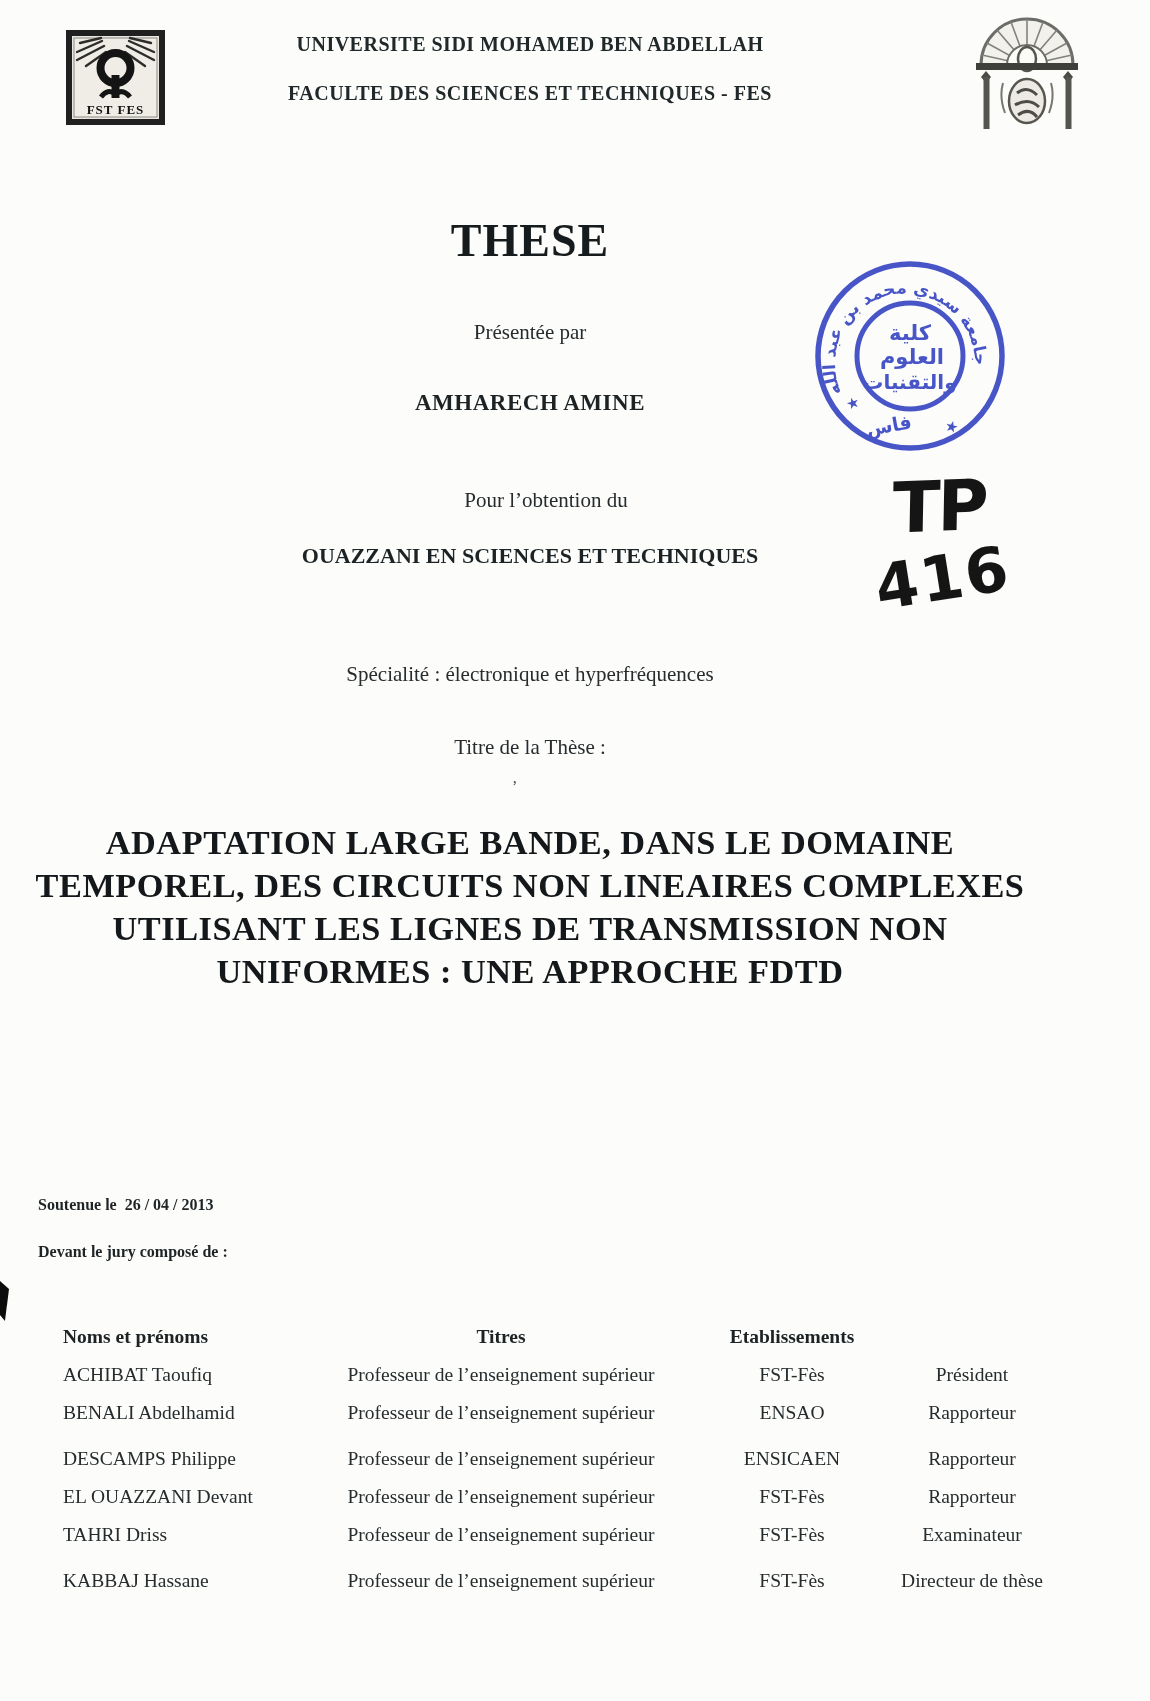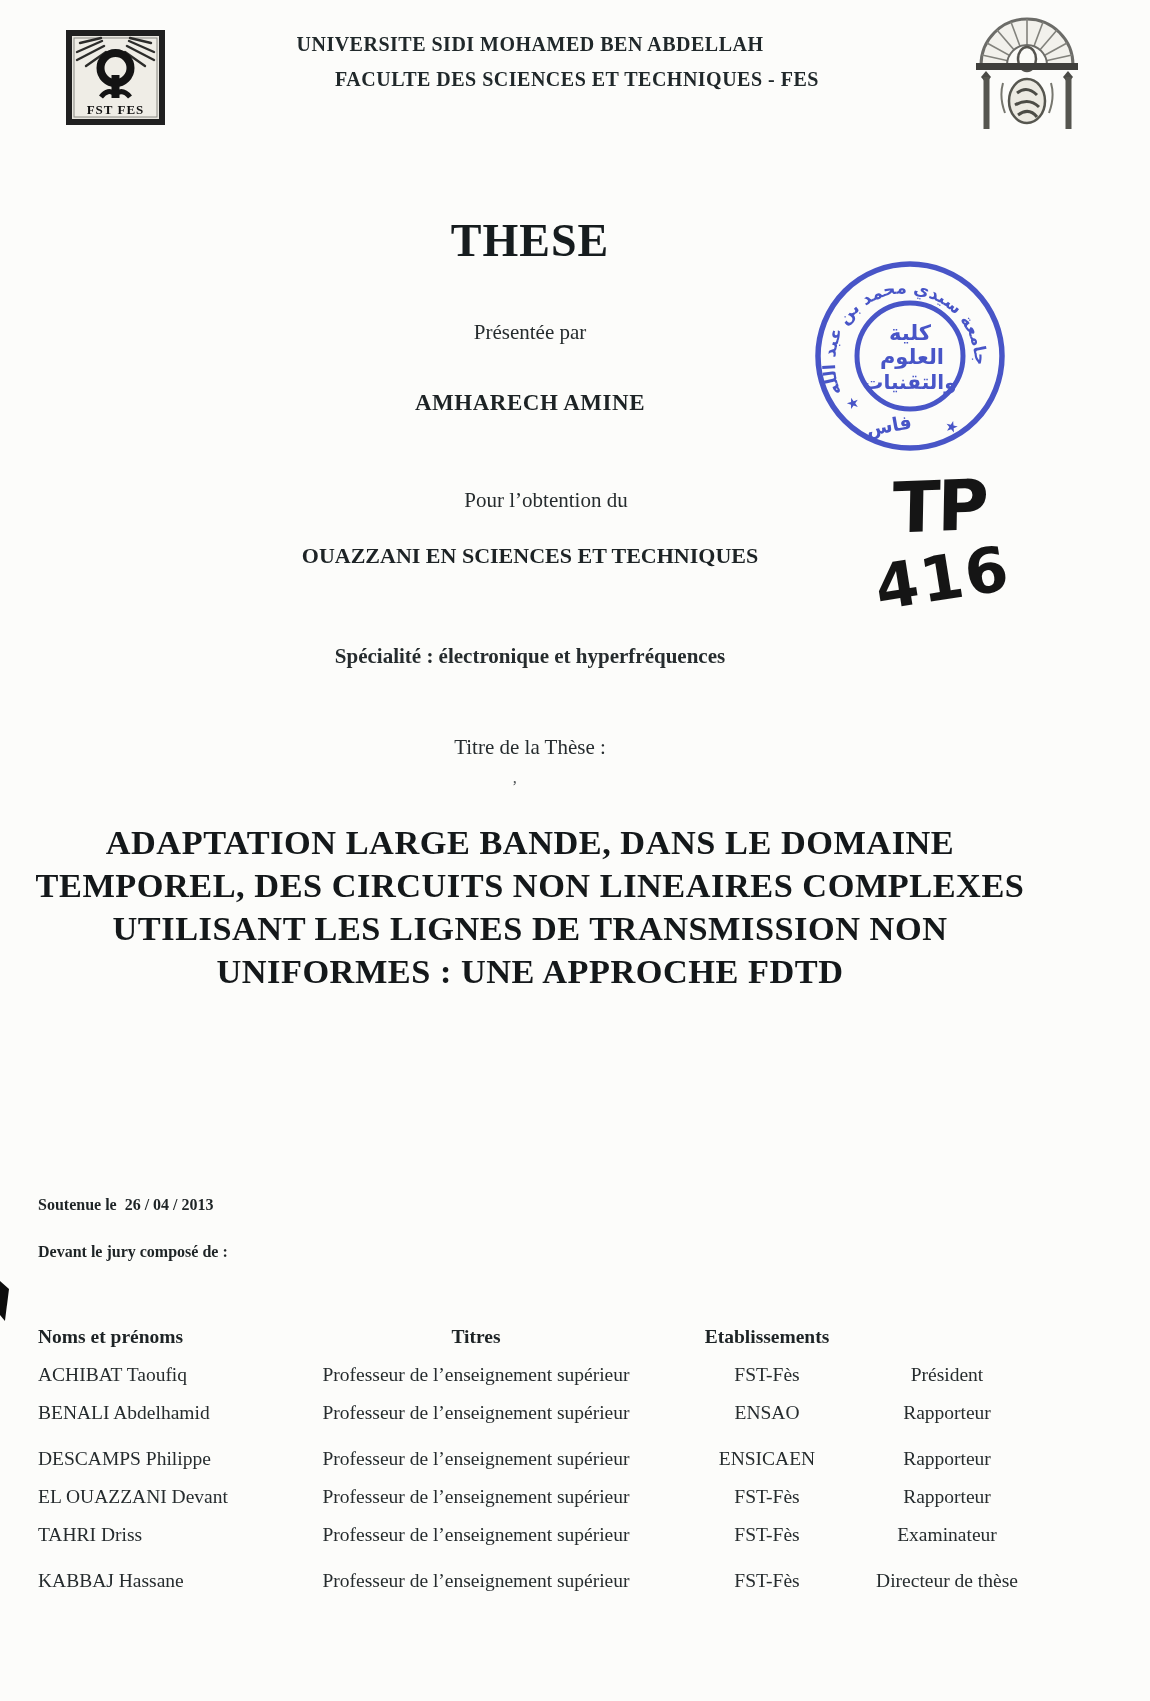--- a/index.html
+++ b/index.html
@@ -14,21 +14,21 @@
   .these{font-size:46px;font-weight:bold;letter-spacing:1px;color:#161c1e;}
   .plain{font-size:21px;color:#262c2e;}
   .author{font-size:23px;font-weight:bold;letter-spacing:.5px;color:#1d2325;}
   .degree{font-size:22px;font-weight:bold;color:#1d2325;}
   .title-block{
     font-size:33px;font-weight:bold;line-height:43px;color:#14181a;
     transform:scaleX(1.04);transform-origin:center top;letter-spacing:.5px;
   }
   .left-bold{font-size:16px;font-weight:bold;color:#1e2426;white-space:pre;}
   .jury{position:absolute;left:38px;top:1318px;width:1080px;font-size:19.5px;color:#262c2e;}
-  .jrow{display:grid;grid-template-columns:252px 372px 210px 150px;height:38px;align-items:center;}
+  .jrow{display:grid;grid-template-columns:252px 372px 210px 150px;height:38px;align-items:center;margin-left:25px;}
   .jrow .c1{text-align:left;}
   .jrow .c2,.jrow .c3,.jrow .c4{text-align:center;white-space:nowrap;}
   .jhead{font-weight:bold;color:#1d2325;}
   .gap-lg{height:8px;}
   .tick{font-size:16px;color:#4a4f51;}
   .artifact{
     position:absolute;left:0;top:1281px;width:9px;height:40px;background:#0c0c0c;
     clip-path:polygon(0 0,100% 20%,55% 100%,0 85%);
   }
   .stamp-svg{opacity:.93;}
@@ -52,21 +52,21 @@
       <line x1="85" y1="13" x2="64" y2="8"></line>
         <line x1="79" y1="36" x2="59" y2="22"></line>
     </g>
     <circle cx="49.5" cy="38" r="15" fill="none" stroke="#141414" stroke-width="8"></circle>
     <line x1="49.5" y1="45" x2="49.5" y2="68" stroke="#141414" stroke-width="8"></line>
     <path d="M 35,67 Q 42,58 49,64 Q 57,58 64,67" fill="none" stroke="#141414" stroke-width="5"></path>
     <text x="49.5" y="84" text-anchor="middle" font-family="Liberation Serif,serif" font-size="13" font-weight="bold" letter-spacing="1" fill="#121212">FST FES</text>
   </svg>
 
   <div class="centercol hdr-line" style="top:33px;">UNIVERSITE SIDI MOHAMED BEN ABDELLAH</div>
-  <div class="centercol hdr-line" style="top:68px;padding-left:47px;">FACULTE DES SCIENCES ET TECHNIQUES - FES</div>
+  <div class="centercol hdr-line" style="top:82px;">FACULTE DES SCIENCES ET TECHNIQUES - FES</div>
 
   <svg class="abs" style="left:963px;top:13px;" width="128" height="120" viewBox="0 0 128 120">
     <path d="M 18,52 A 46,46 0 0 1 110,52" fill="#f2f1ec" stroke="#6c6c68" stroke-width="3"></path>
     <g stroke="#82827c" stroke-width="1.6">
       <line x1="64" y1="52" x2="64" y2="6"></line>
         <line x1="64" y1="52" x2="48" y2="9"></line>
       <line x1="64" y1="52" x2="80" y2="9"></line>
         <line x1="64" y1="52" x2="34" y2="17"></line>
       <line x1="64" y1="52" x2="94" y2="17"></line>
         <line x1="64" y1="52" x2="24" y2="30"></line>
@@ -111,21 +111,21 @@
 
   <div class="centercol plain" style="top:488px;padding-left:16px;">Pour l’obtention du</div>
 
   <div class="centercol degree" style="top:543px;">OUAZZANI EN SCIENCES ET TECHNIQUES</div>
 
   <svg class="abs" style="left:872px;top:462px;transform:rotate(-2deg);" width="180" height="150" viewBox="0 0 180 150">
     <text x="24" y="68" font-family="DejaVu Sans,sans-serif" font-size="70" font-weight="bold" fill="#151515" letter-spacing="-3" transform="skewX(-3)">TP</text>
     <text x="2" y="138" font-family="DejaVu Sans,sans-serif" font-size="62" font-weight="bold" fill="#151515" letter-spacing="2" transform="rotate(-7 60 120)">416</text>
   </svg>
 
-  <div class="centercol plain" style="top:644px;font-weight:bold;">Spécialité : électronique et hyperfréquences</div>
+  <div class="centercol plain" style="top:662px;">Spécialité : électronique et hyperfréquences</div>
 
   <div class="centercol plain" style="top:735px;">Titre de la Thèse :</div>
 
   <div class="abs tick" style="left:512px;top:778px;">’</div>
 
   <div class="centercol title-block" style="top:822px;">
     <div>ADAPTATION LARGE BANDE, DANS LE DOMAINE</div>
     <div>TEMPOREL, DES CIRCUITS NON LINEAIRES COMPLEXES</div>
     <div>UTILISANT LES LIGNES DE TRANSMISSION NON</div>
     <div>UNIFORMES : UNE APPROCHE FDTD</div>

